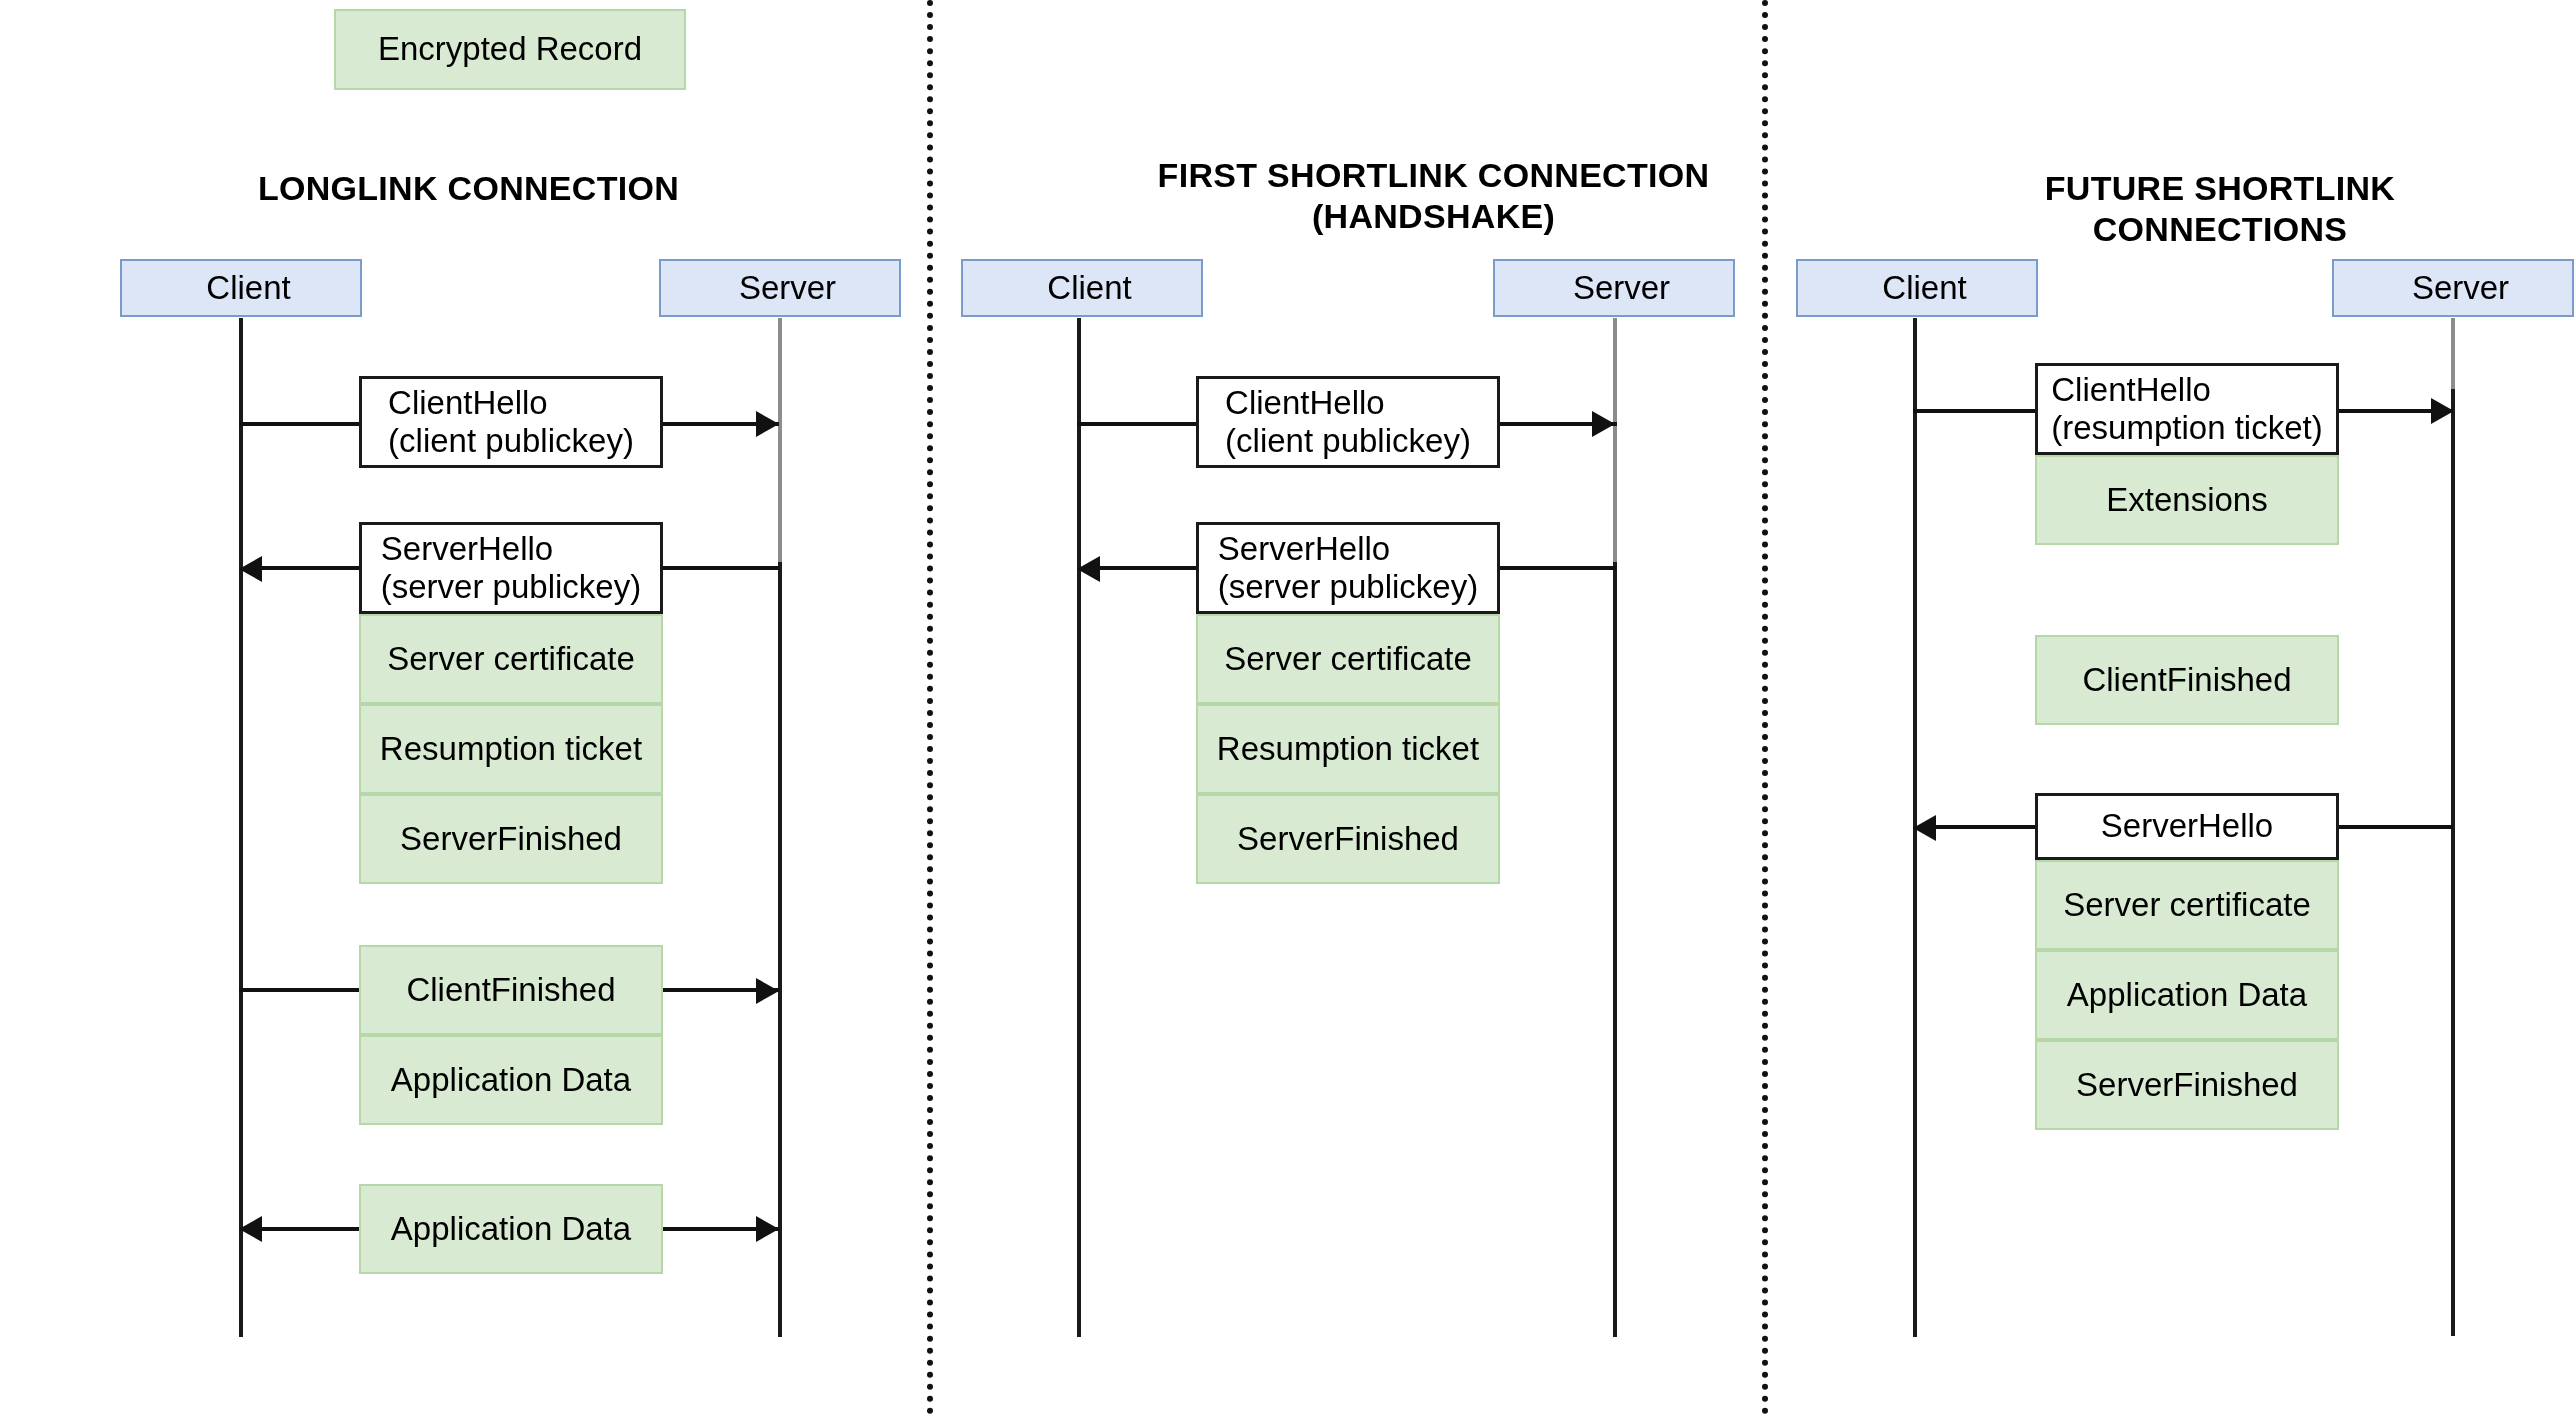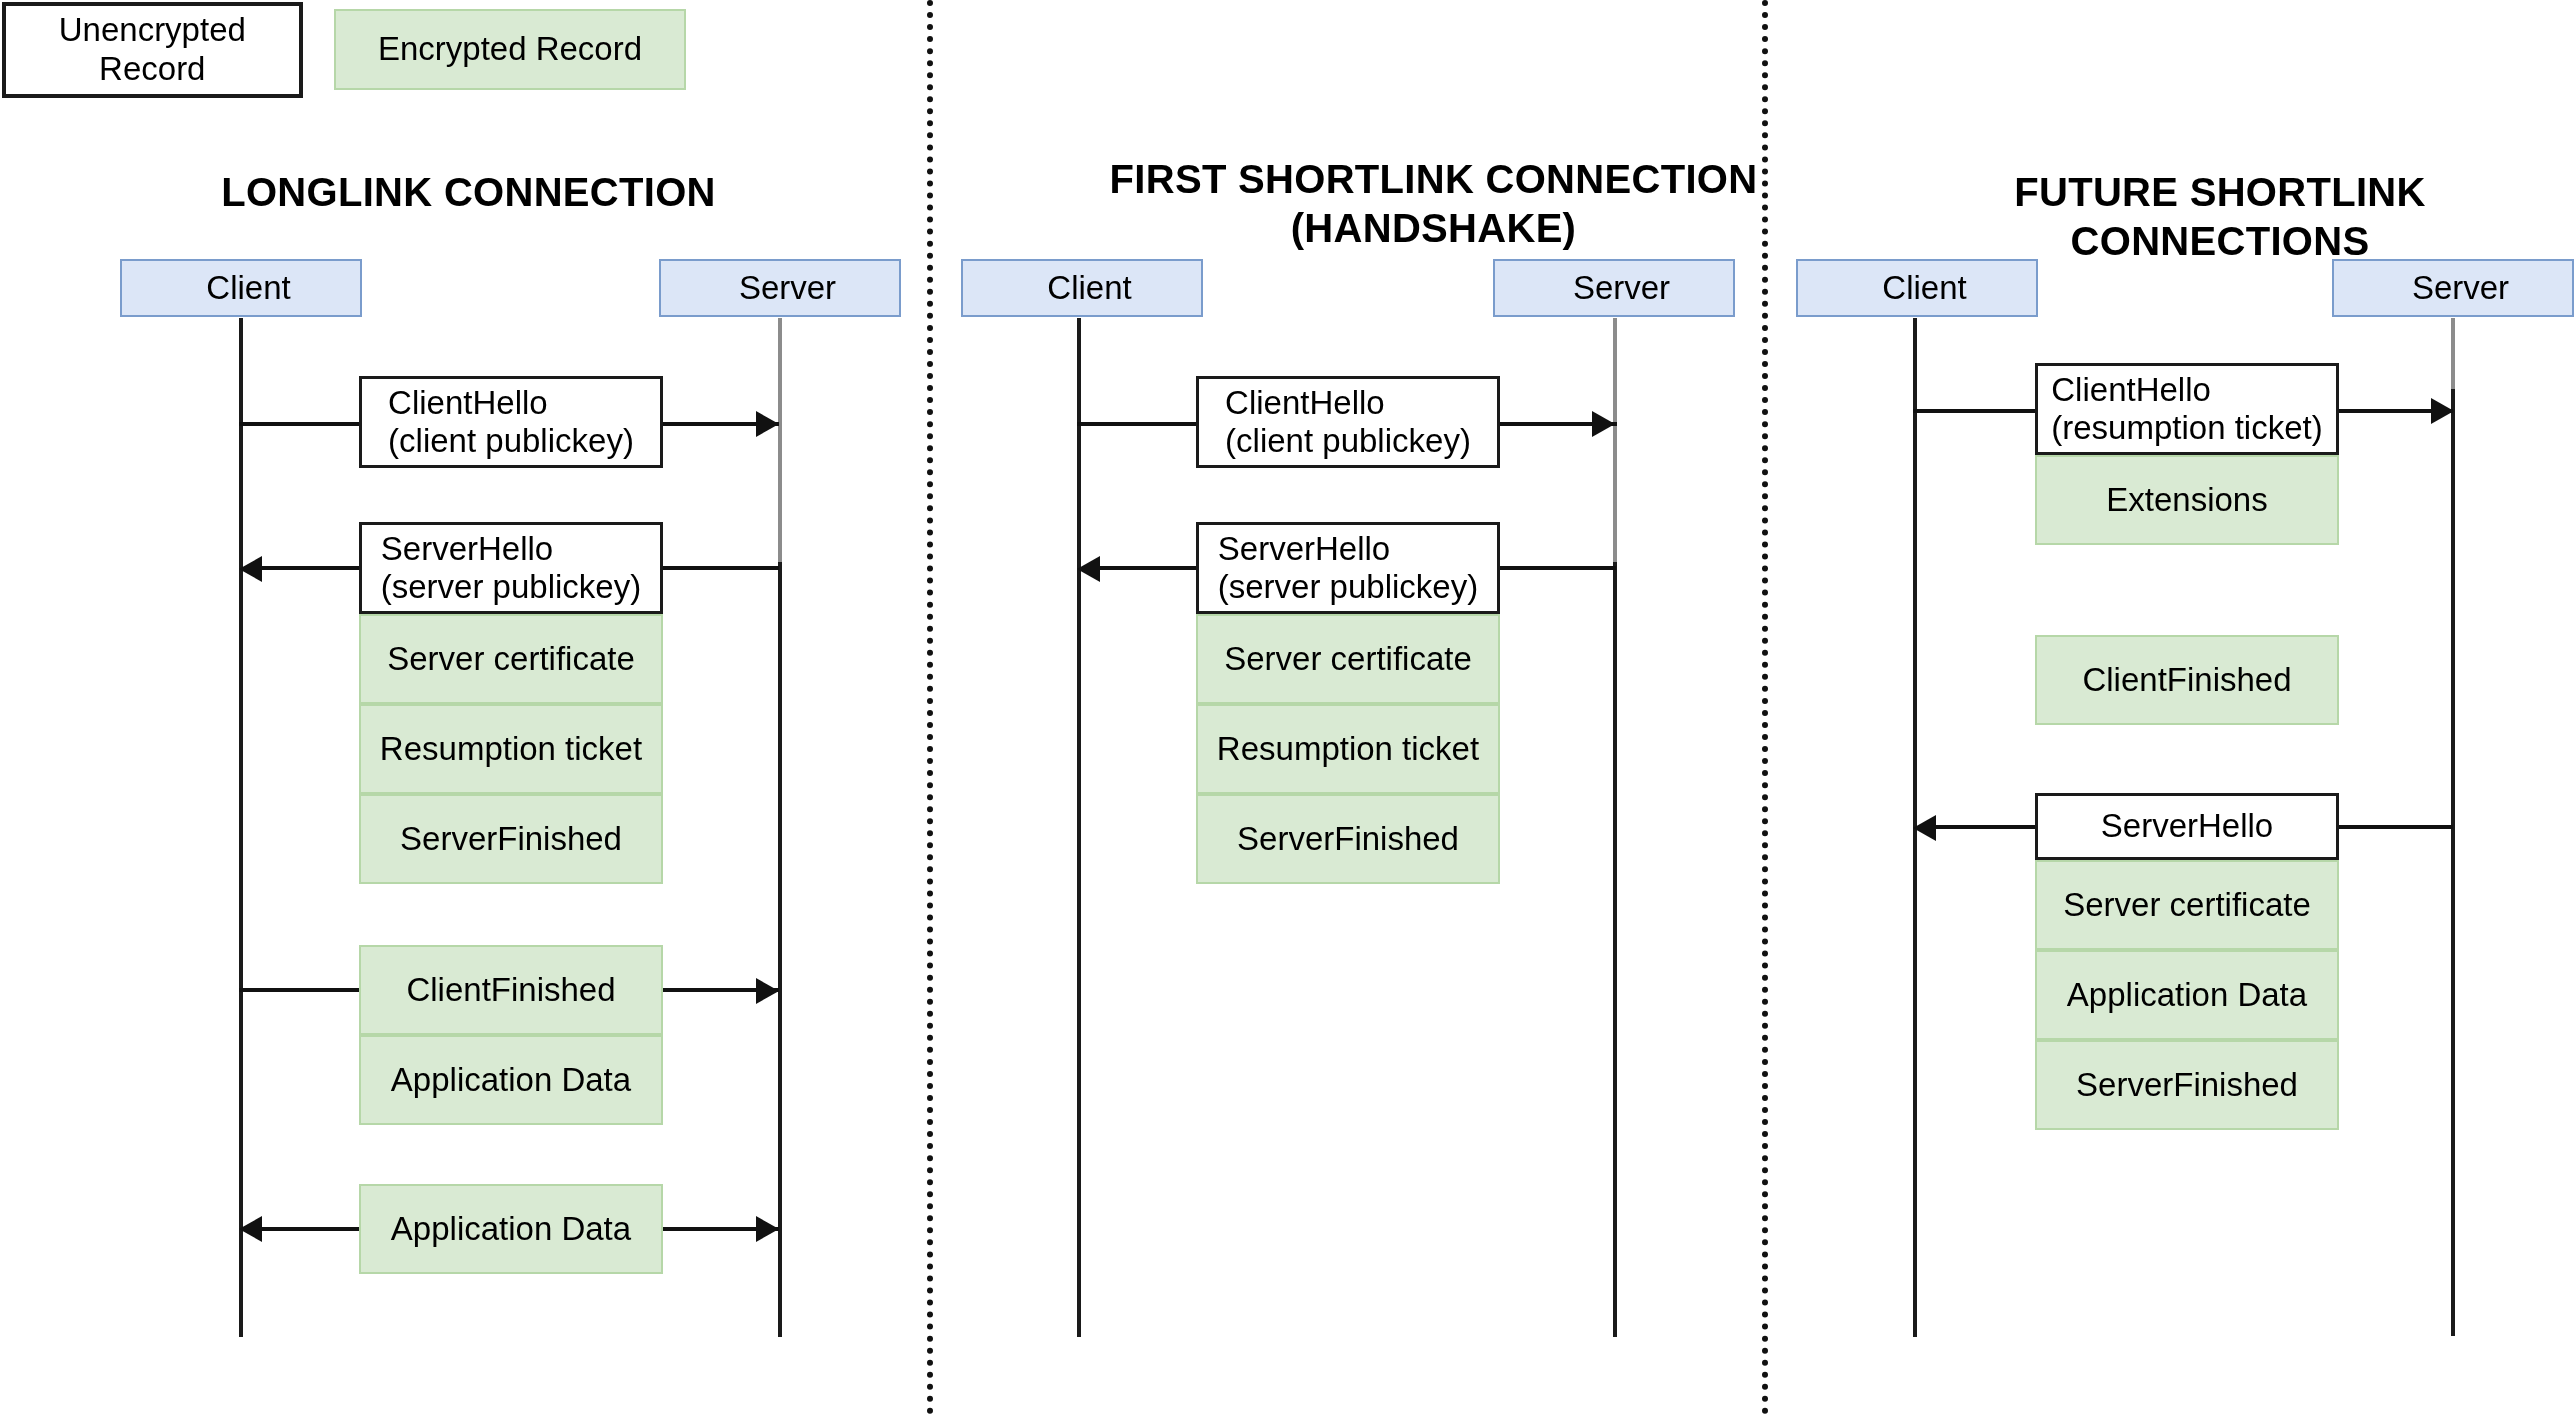--- a/index.html
+++ b/index.html
@@ -42,21 +42,21 @@
   .separator {
     position: absolute;
     width: 0;
     border-left: 6.2px dotted #111111;
   }
   
   .col-title {
     position: absolute;
     text-align: center;
     font-weight: bold;
-    font-size: 40px;
+    font-size: 34px;
     line-height: 1.22;
     letter-spacing: 0.3px;
     color: #000000;
   }
   
   .actor-box {
     position: absolute;
     box-sizing: border-box;
     height: 58px;
     background: #dce6f7;
@@ -116,21 +116,20 @@
     background: #d9ead3;
     border: 2.7px solid #b6d7a8;
     z-index: 2;
   }
 </style>
 </head>
 <body>
 
 <div id="canvas">
 
-  <div class="legend-box legend-unenc">Unencrypted Record</div>
   <div class="legend-box legend-enc">Encrypted Record</div>
 
   <div class="separator" style="left:927px; top:0px; height:1415px;"></div>
   <div class="separator" style="left:1762px; top:0px; height:1415px;"></div>
 
   <div class="col-title" style="left:221px; top:168px; width:495px;">LONGLINK CONNECTION</div>
 
   <div class="actor-box" style="left:120px; top:259px; width:242px;">Client</div>
   <div class="actor-box" style="left:659px; top:259px; width:242px;">Server</div>
 

